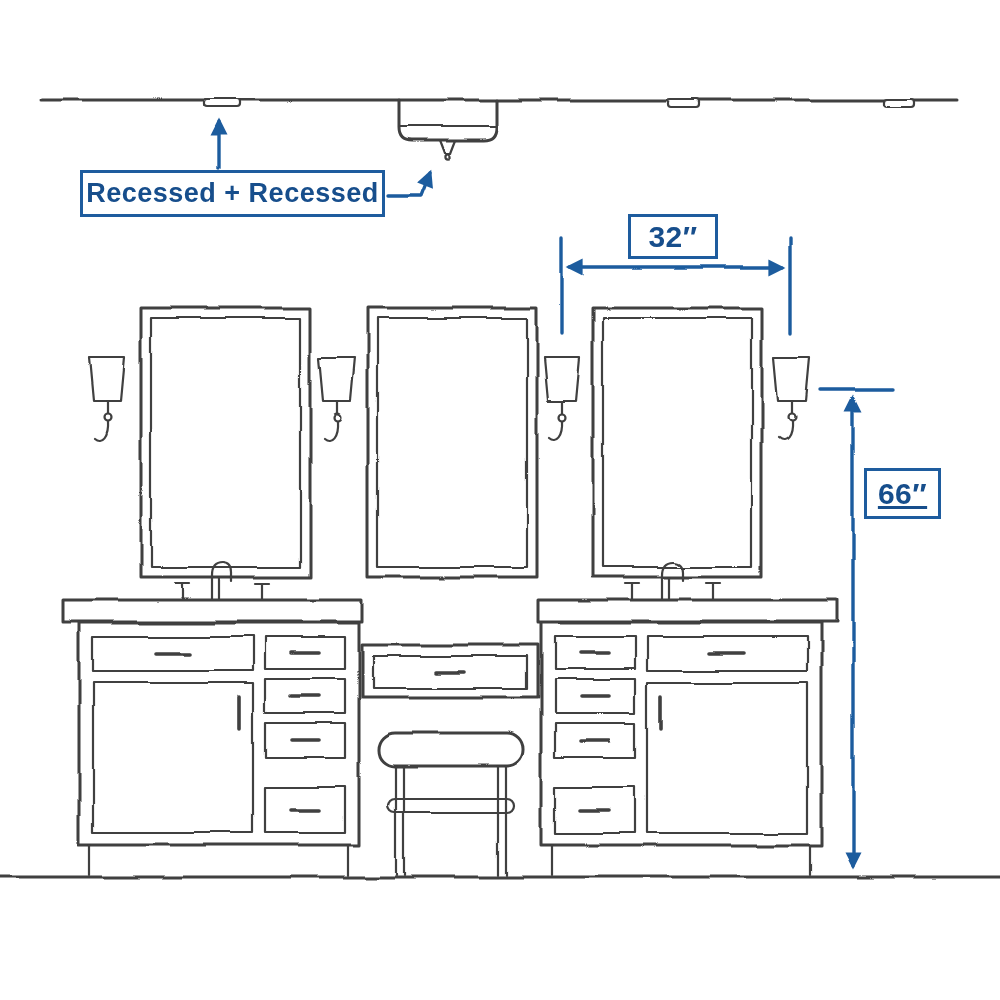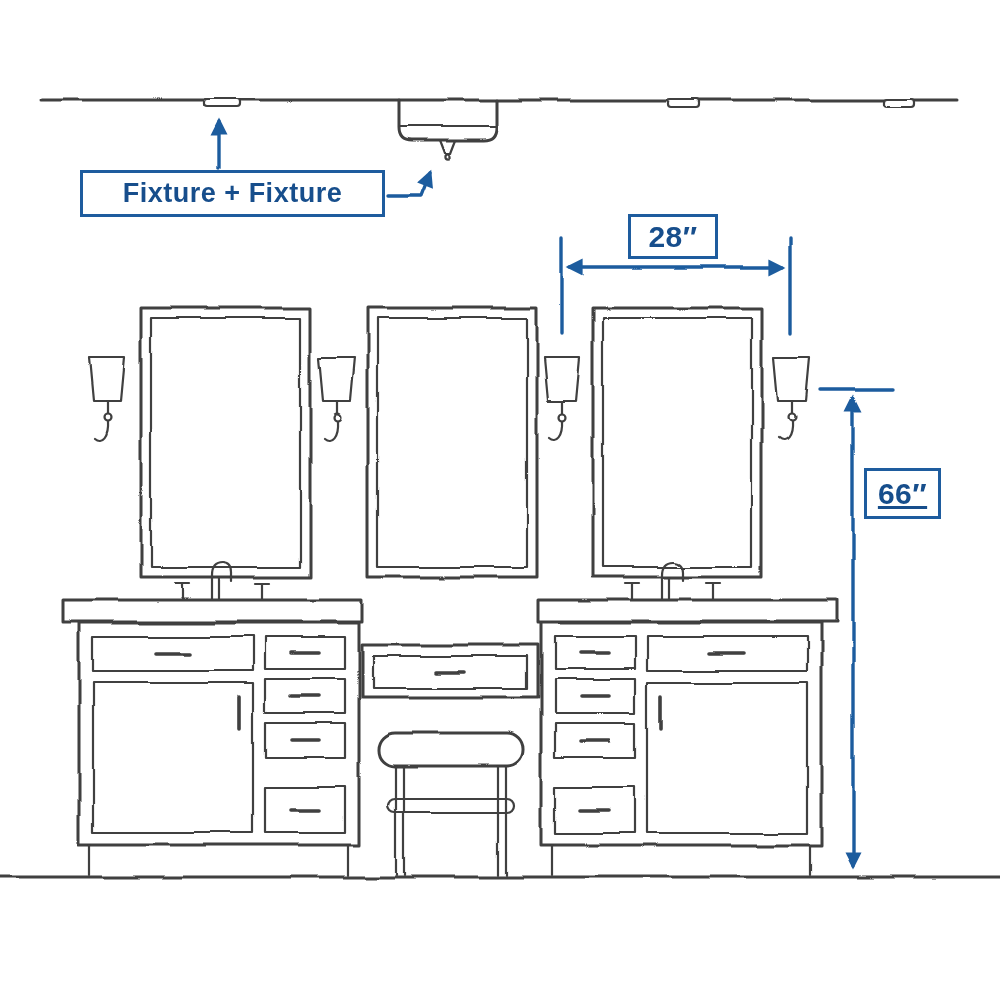--- a/index.html
+++ b/index.html
@@ -212,24 +212,24 @@
       </g>
 
       <g>
         <line class="blue-line" x1="820" y1="390" x2="893" y2="390"></line>
         <line class="blue-line" x1="853" y1="399" x2="853" y2="866" marker-start="url(#arr)" marker-end="url(#arr)"></line>
       </g>
     </g>
   </svg>
 
   <div class="label-box label-fixture">
-    <span>Fixture + Fixture</span>
+    <span>Recessed + Recessed</span>
   </div>
 
   <div class="label-box label-dim28">
-    <span>28″</span>
+    <span>32″</span>
   </div>
 
   <div class="label-box label-dim66">
     <span>66″</span>
   </div>
 
 </div>
 
 </body></html>

